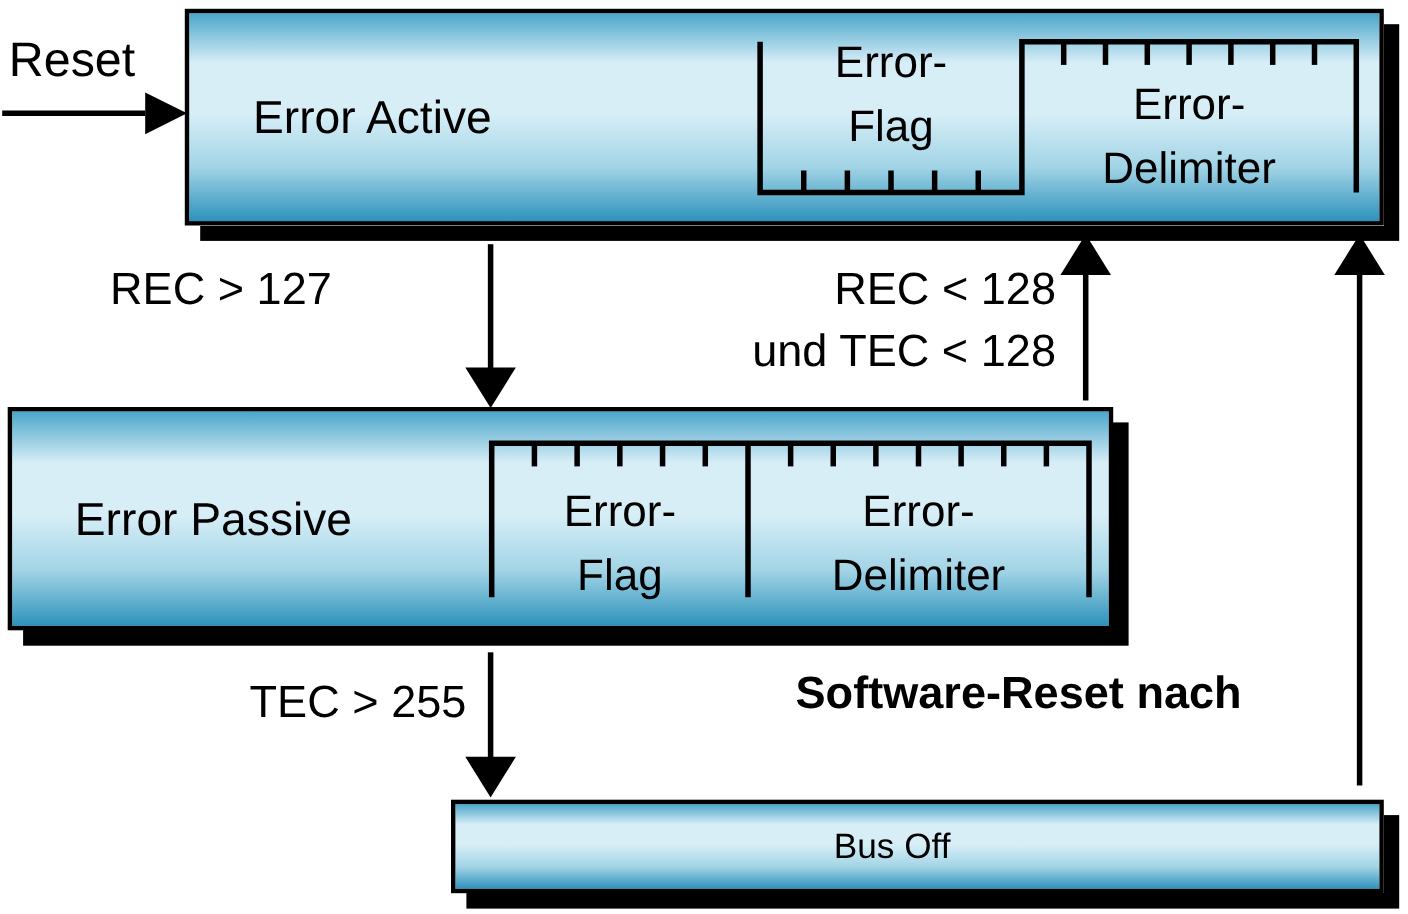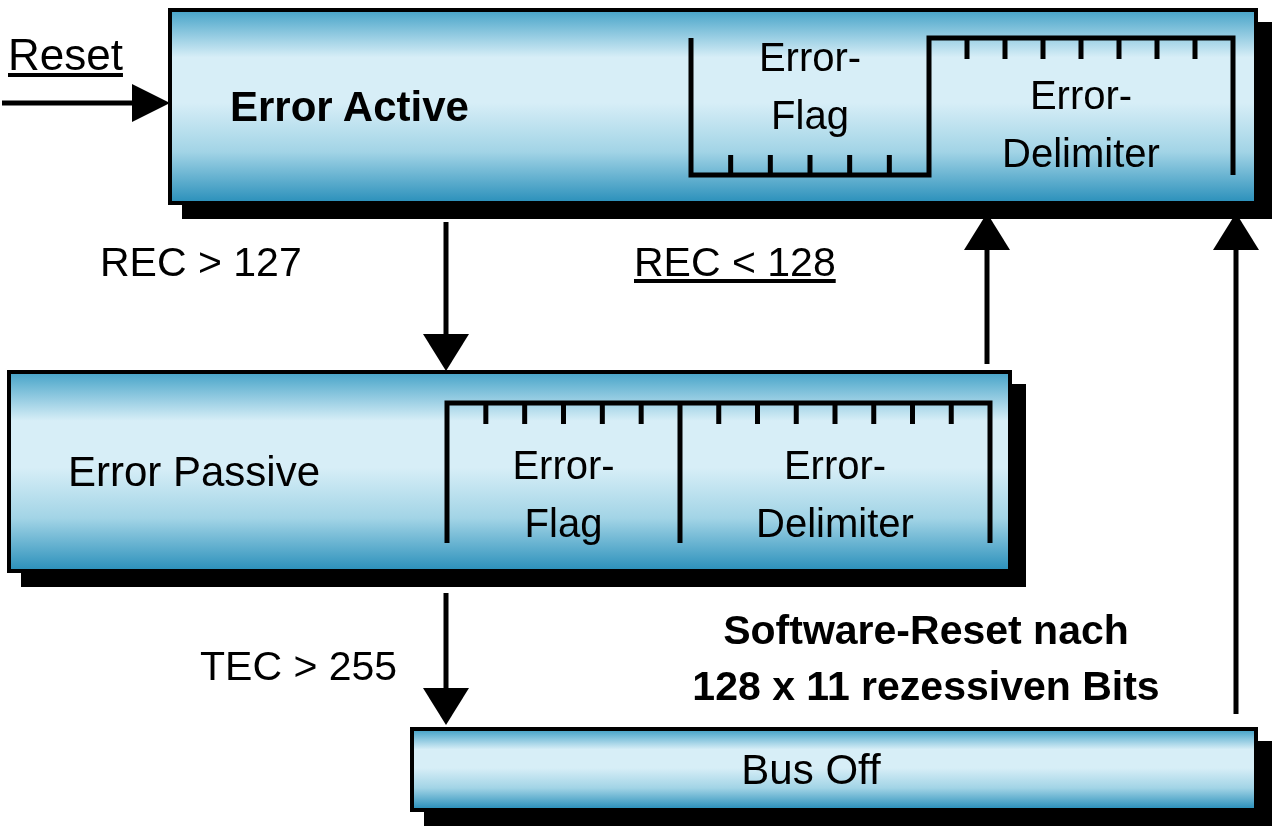--- a/index.html
+++ b/index.html
@@ -34,30 +34,30 @@
   svg.overlay line, svg.overlay path, svg.overlay polyline{
     stroke:var(--outline,#000);stroke-width:5;fill:none;
   }
   svg.overlay polygon{fill:var(--outline,#000);stroke:none;}
 </style>
 </head>
 <body>
 
 <div id="canvas" style="--bg: #ffffff; --text: #000000; --outline: #000000; --shadow: #000000; --c-top: #4BA6CA; --c-light: #D7EEF7; --c-mid: #A2D4E6; --c-bottom: #2E92BC;">
 
-  <div class="state-box" style="left:168px;top:8px;width:1090px;height:197px;font-weight:bold;">
+  <div class="state-box" style="left:168px;top:8px;width:1090px;height:197px;">
     <div class="state-label" style="left:58px;">Error Active</div>
   </div>
 
   <div class="state-box" style="left:7px;top:370px;width:1005px;height:203px;text-decoration:underline;">
     <div class="state-label" style="left:57px;">Error Passive</div>
   </div>
 
   <div class="state-box" style="left:410px;top:727px;width:848px;height:85px;display:flex;align-items:center;justify-content:center;">
-    <div style="font-size:42px;transform:translateX(-37px);white-space:nowrap;margin-left:28px;">Bus Off</div>
+    <div style="font-size:32px;transform:translateX(-37px);white-space:nowrap;margin-left:28px;">Bus Off</div>
   </div>
 
   <svg class="overlay" width="1280" height="831" viewBox="0 0 1280 831">
 
     <path d="M691,38 L691,175 L929,175 L929,38 L1233,38 L1233,175"></path>
     <g>
         <line x1="730.6666666666666" x2="730.6666666666666" y1="175" y2="155"></line>
         <line x1="770.3333333333334" x2="770.3333333333334" y1="175" y2="155"></line>
         <line x1="810" x2="810" y1="175" y2="155"></line>
         <line x1="849.6666666666666" x2="849.6666666666666" y1="175" y2="155"></line>
@@ -128,30 +128,30 @@
   </div>
   <div class="frame-label" style="left:447px;top:436px;width:233px;">
     <div>Error-</div>
     <div>Flag</div>
   </div>
   <div class="frame-label" style="left:680px;top:436px;width:310px;">
     <div>Error-</div>
     <div>Delimiter</div>
   </div>
 
-  <div class="trans-label" style="left:8px;top:26px;font-size:44px;text-decoration:underline;">Reset</div>
+  <div class="trans-label" style="left:8px;top:26px;font-size:44px;">Reset</div>
 
   <div class="trans-label" style="left:100px;top:234px;width:325px;text-align:left;">
     <div>REC &gt; 127</div>
   </div>
 
-  <div class="trans-label" style="left:634px;top:234px;width:326px;text-align:left;text-decoration:underline;">
+  <div class="trans-label" style="left:634px;top:234px;width:326px;text-align:right;">
     <div>REC &lt; 128</div>
+    <div>und TEC &lt; 128</div>
   </div>
 
-  <div class="trans-label" style="left:200px;top:638px;width:224px;text-align:left;line-height:56px;">TEC &gt; 255</div>
+  <div class="trans-label" style="left:200px;top:610px;width:224px;text-align:right;line-height:56px;">TEC &gt; 255</div>
 
   <div class="trans-label" style="left:664px;top:602px;width:524px;text-align:center;line-height:56px;font-weight:bold;">
     <div>Software-Reset nach</div>
-    <div>128 x 11 rezessiven Bits</div>
   </div>
 
 </div>
 
 </body></html>

